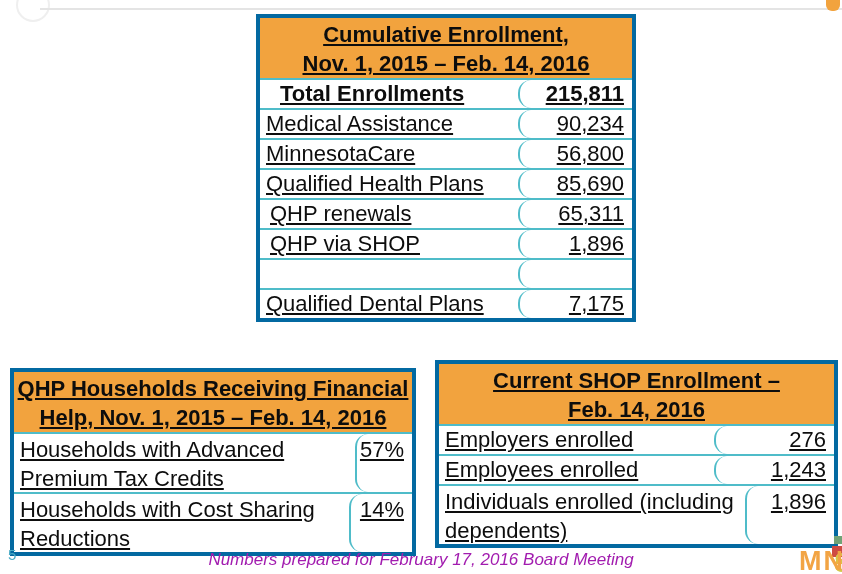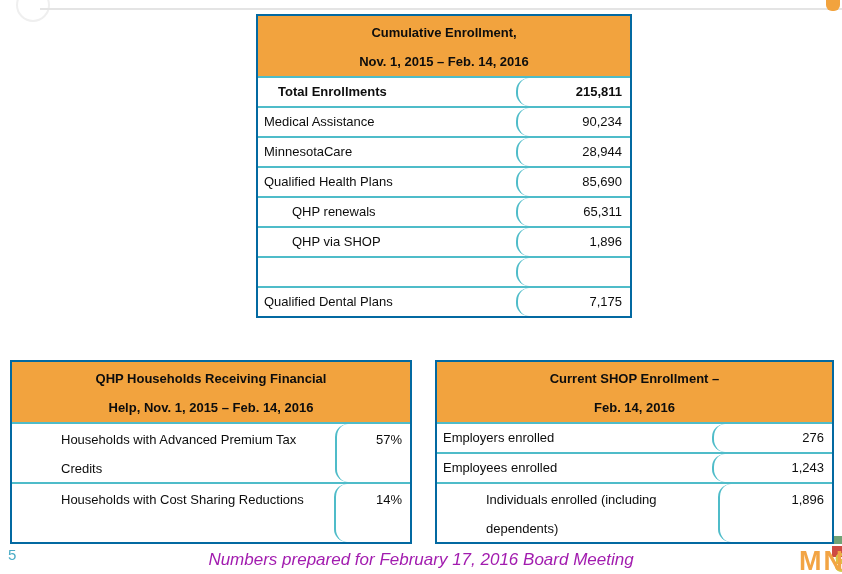--- a/index.html
+++ b/index.html
@@ -31,63 +31,64 @@
     position: absolute;
     top: 0; right: 2px;
     width: 14px; height: 11px;
     background: #f2a33e;
     border-radius: 0 0 6px 6px;
   }
 
   
   .tbl {
     position: absolute;
-    border: 2px solid #0369a1;
+    border: 4px solid #0369a1;
     background: #ffffff;
-    font-size: 13px;
+    font-size: 22px;
+    text-decoration: underline;
   }
   .thead {
     background: #f2a33e;
     font-weight: bold;
     text-align: center;
     height: 60px;
   }
   .thead .tline { line-height: 29px; height: 29px; }
   .thead .tline:first-child { padding-top: 2px; }
   .trow {
     display: flex;
     border-top: 2px solid #4fbcc9;
     align-items: stretch;
   }
   .trow.h30 { height: 28px; }
-  .trow.h60 { height: 58px; padding-left: 43px; }
+  .trow.h60 { height: 58px; }
   .cell-label {
     flex: 1 1 auto;
     padding-left: 6px;
     line-height: 28px;
     white-space: normal;
   }
   .cell-label.two-line { line-height: 29px; padding-top: 1px; }
   .cell-value {
     border-left: 2px solid #4fbcc9;
     text-align: right;
     padding-right: 8px;
     line-height: 28px;
     border-radius: 13px;
   }
   .cell-value.top { line-height: 29px; padding-top: 1px; }
   .bold { font-weight: bold; }
-  .indent { padding-left: 34px; }
+  .indent { padding-left: 10px; }
   .pad12 { padding-left: 20px; }
 
   
   .tbl-cumulative { left: 256px; top: 14px; width: 372px; }
   .tbl-cumulative .cell-value { width: 104px; }
 
-  .tbl-financial { left: 10px; top: 360px; width: 398px; }
+  .tbl-financial { left: 10px; top: 368px; width: 398px; }
   .tbl-financial .cell-value { width: 66px; }
 
   .tbl-shop { left: 435px; top: 360px; width: 395px; }
   .tbl-shop .cell-value { width: 110px; }
 
   
   .page-number {
     position: absolute;
     left: 8px; top: 546px;
     font-size: 15px;
@@ -140,21 +141,21 @@
     <div class="trow h30">
       <div class="cell-label bold pad12">Total Enrollments</div>
       <div class="cell-value bold">215,811</div>
     </div>
     <div class="trow h30">
       <div class="cell-label">Medical Assistance</div>
       <div class="cell-value">90,234</div>
     </div>
     <div class="trow h30">
       <div class="cell-label">MinnesotaCare</div>
-      <div class="cell-value">28,944</div>
+      <div class="cell-value">56,800</div>
     </div>
     <div class="trow h30">
       <div class="cell-label">Qualified Health Plans</div>
       <div class="cell-value">85,690</div>
     </div>
     <div class="trow h30">
       <div class="cell-label indent">QHP renewals</div>
       <div class="cell-value">65,311</div>
     </div>
     <div class="trow h30">

